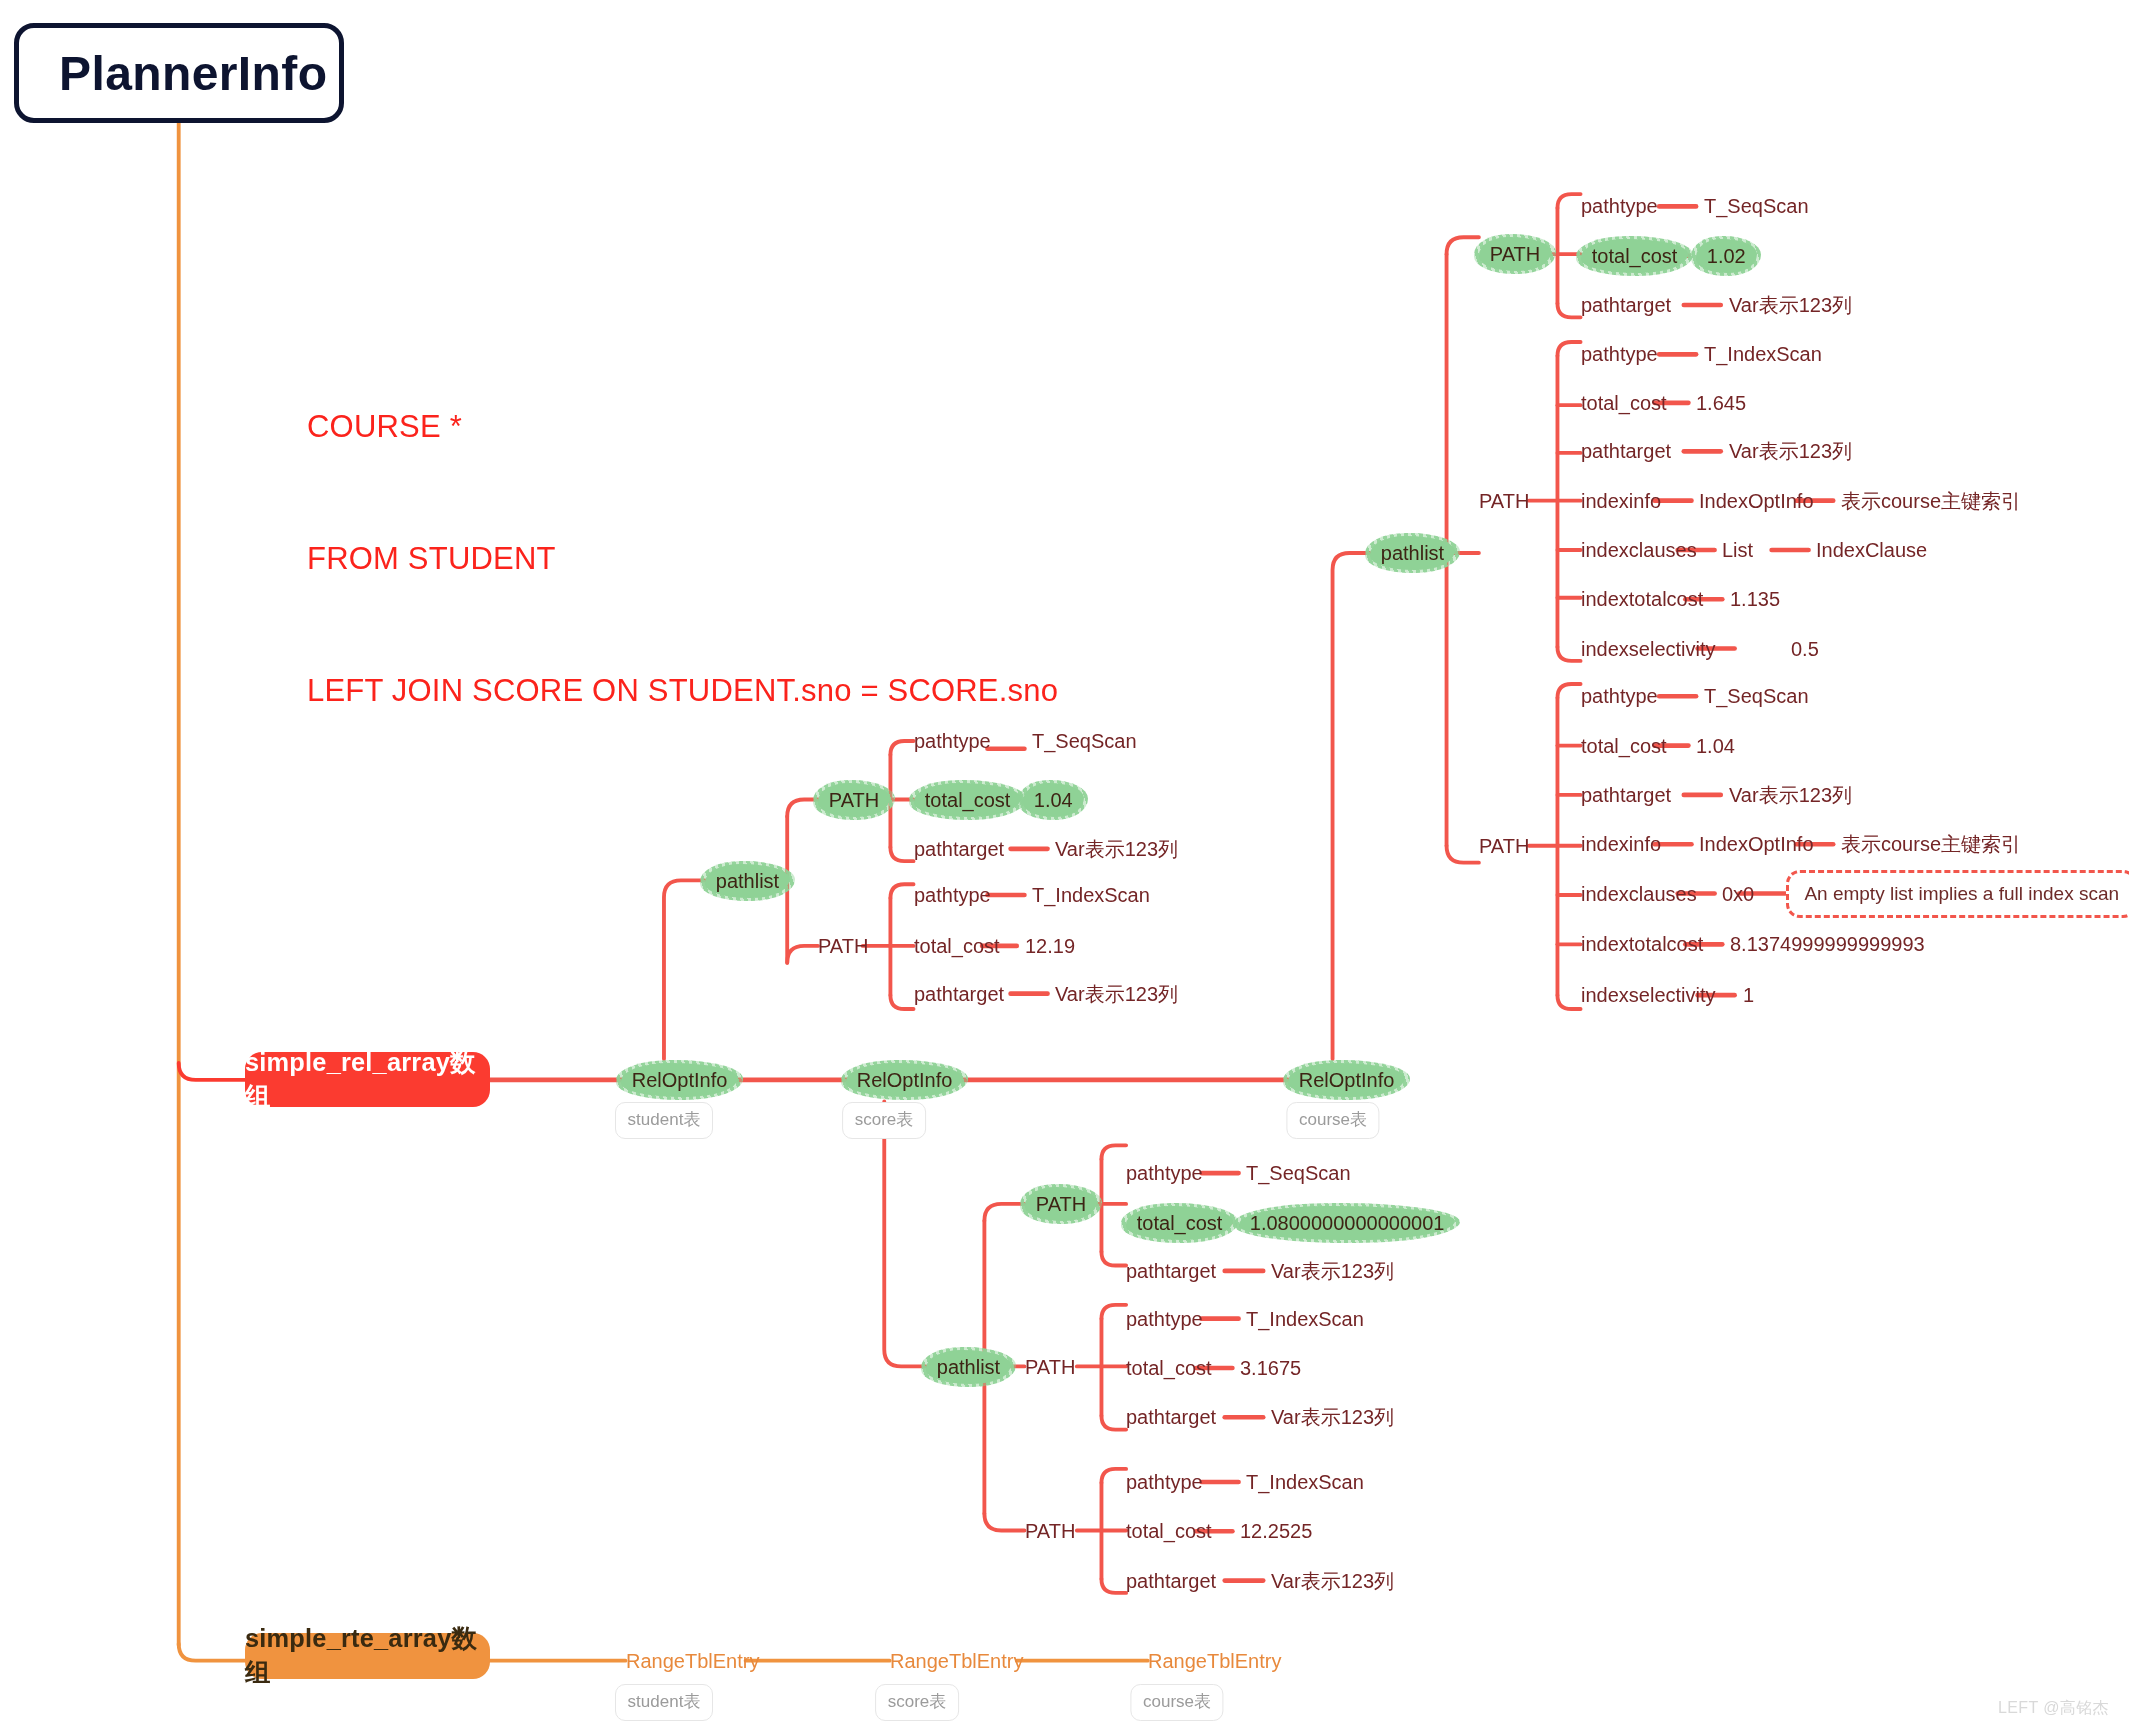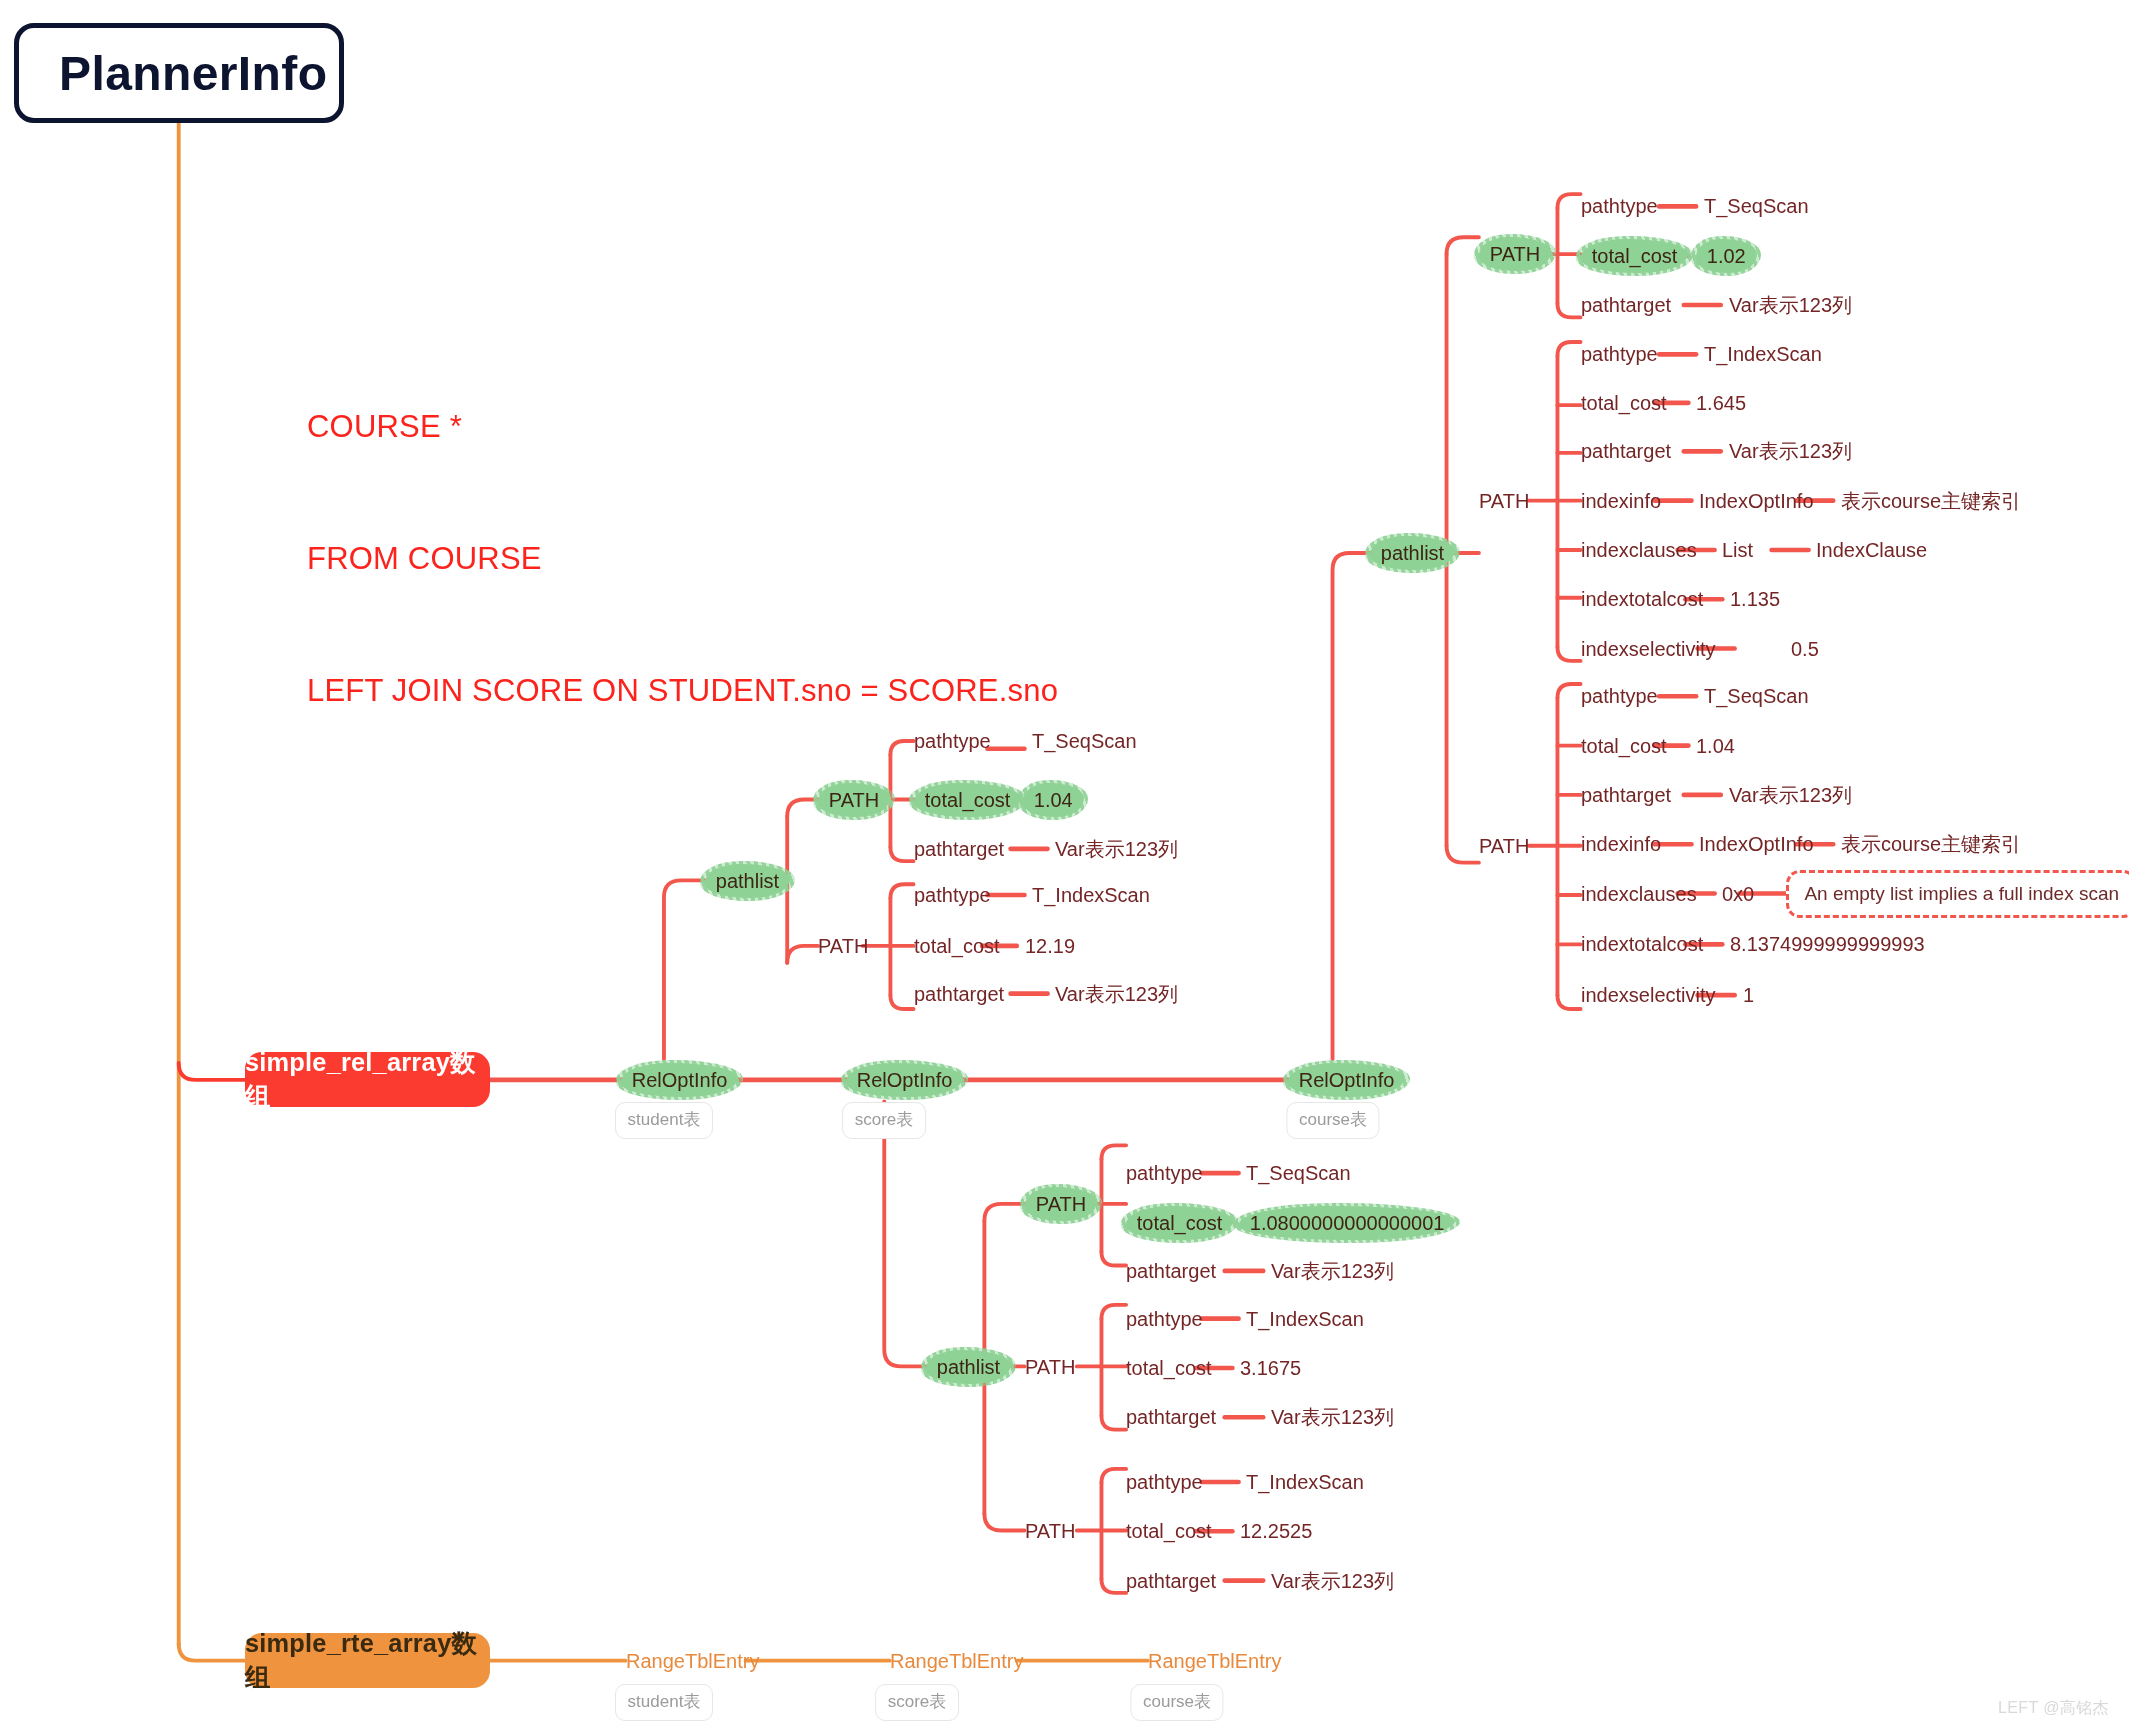--- a/index.html
+++ b/index.html
@@ -27,21 +27,21 @@
     letter-spacing:0.2px;
   }
 
   
   .pill {
     position:absolute; display:flex; align-items:center; justify-content:center;
     border-radius:17px; color:#fff; font-size:25.4px; font-weight:bold;
     letter-spacing:0.2px;
   }
   .pill.rel  { left:245px; top:1052px; width:245px; height:55px; background:#fb3b30; }
-  .pill.rte  { left:245px; top:1633px; width:245px; height:55px; background:#f0933f; color:#3a2a10; }
+  .pill.rte  { left:245px; top:1633px; width:245px; height:46px; background:#f0933f; color:#3a2a10; }
 
   
   .lbl {
     position:absolute; white-space:nowrap;
     font-size:20px; color:#742526; line-height:1;
     transform:translateY(-50%);
   }
   .lbl.orange { color:#e8893c; }
 
   
@@ -239,21 +239,21 @@
       <path d="M 2204 1292 L 2252 1292"></path>
     </g>
   </svg>
 
   <div class="root-node">
     <span>PlannerInfo</span>
   </div>
 
   <div class="sql-block">
     <div>COURSE *</div>
-    <div>FROM COURSE</div>
+    <div>FROM STUDENT</div>
     <div>LEFT JOIN SCORE ON STUDENT.sno = SCORE.sno</div>
   </div>
 
   <div class="pill rel">
     <span>simple_rel_array数组</span>
   </div>
   <div class="pill rte">
     <span>simple_rte_array数组</span>
   </div>
 

